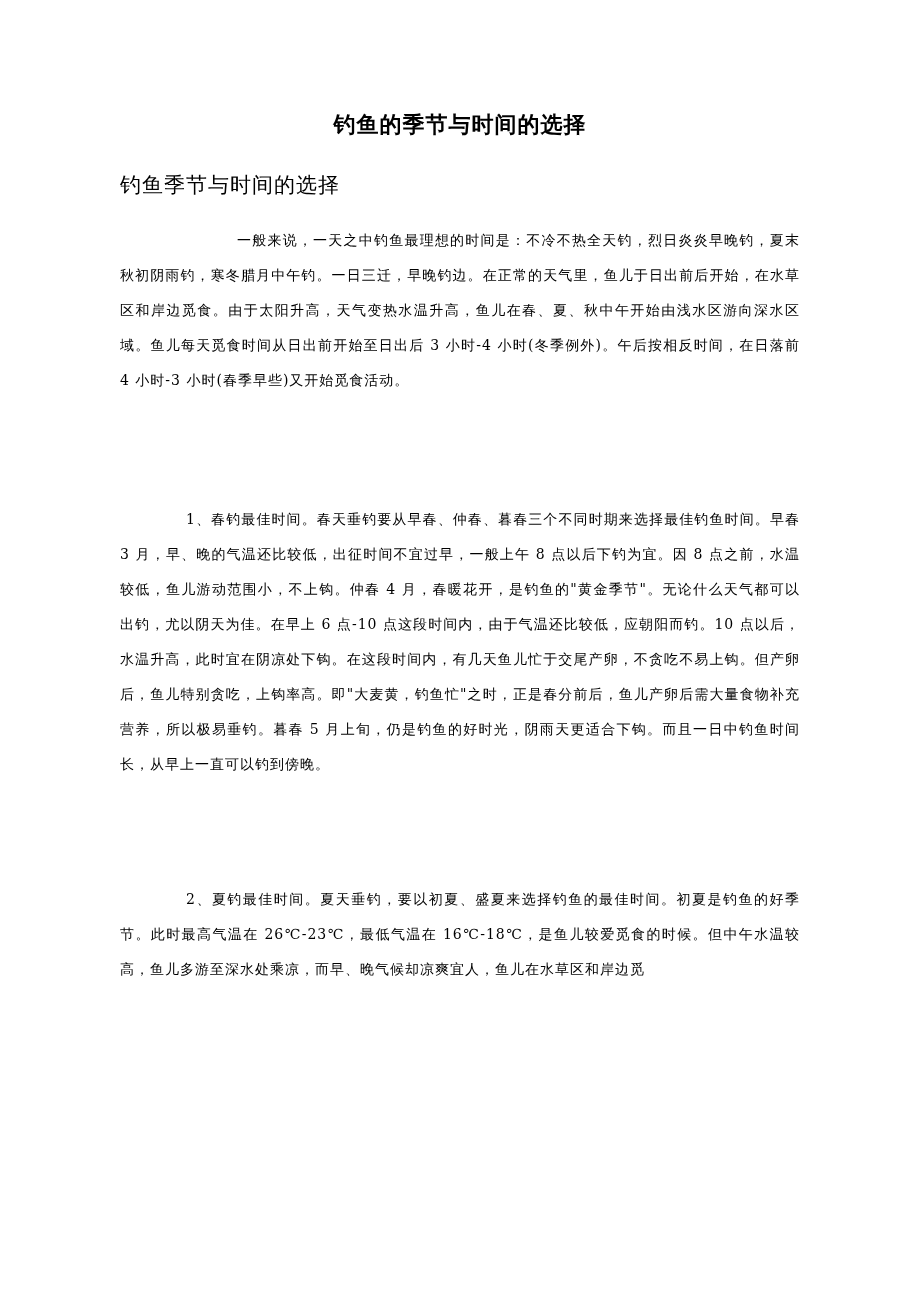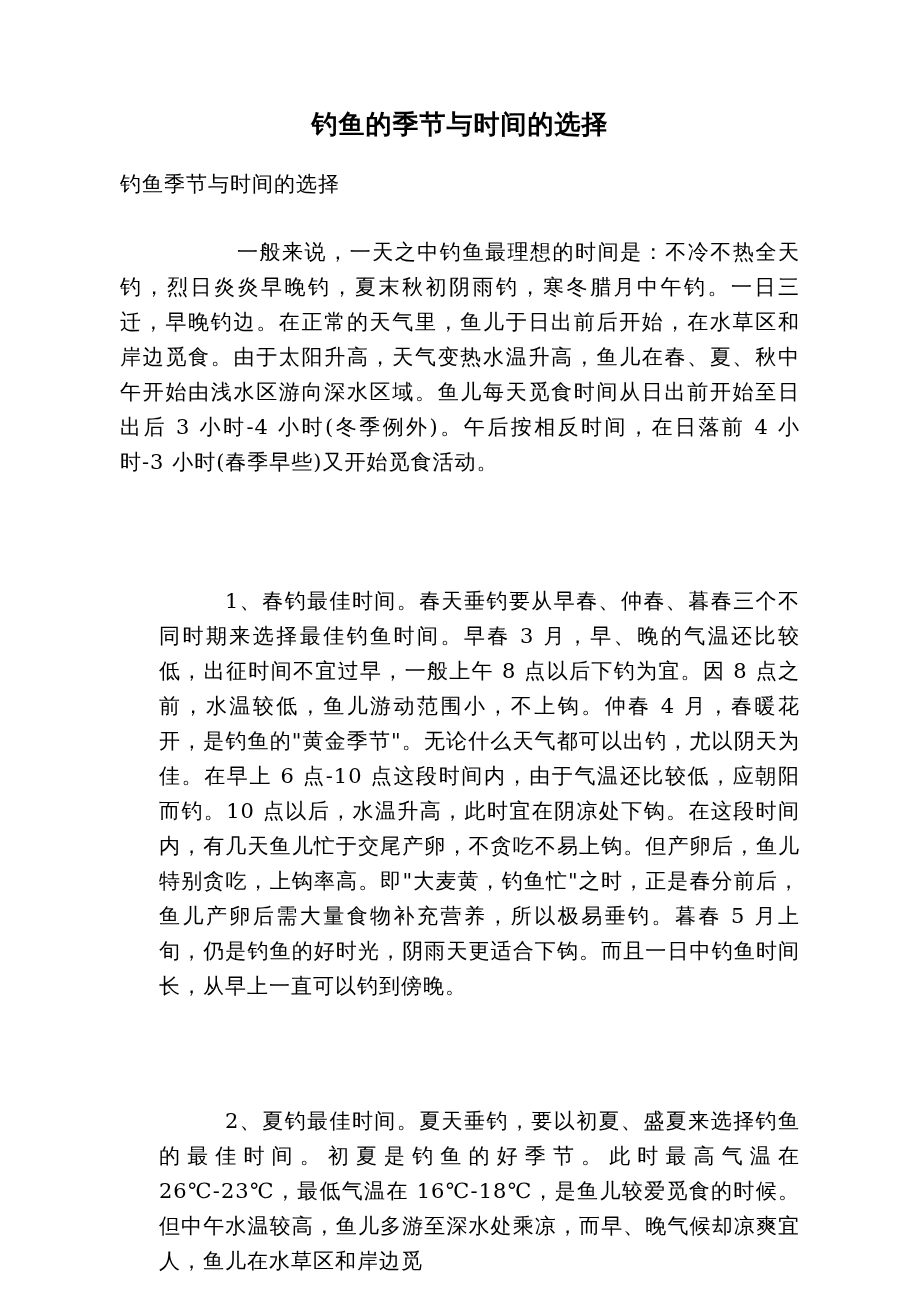--- a/index.html
+++ b/index.html
@@ -14,45 +14,44 @@
   .page {
     width: 920px;
     height: 1302px;
     background: #ffffff;
     color: #000000;
     font-family: "DejaVu Serif", "Liberation Serif", serif;
     padding: 106px 120px 0 120px;
   }
 
   .doc-title {
-    font-size: 26px;
+    font-size: 22px;
     font-weight: bold;
     text-align: center;
     line-height: 37px;
     margin-bottom: 25px;
     letter-spacing: 1px;
   }
 
   .doc-subtitle {
     font-size: 21px;
     line-height: 35px;
-    margin-bottom: 32px;
+    margin-bottom: 20px;
     letter-spacing: 1px;
-    font-family: Liberation Mono, monospace;
   }
 
   .para {
-    font-size: 21px;
+    font-size: 14px;
     line-height: 35px;
     letter-spacing: 1px;
     text-align: justify;
   }
 
   .para.indent-deep { text-indent: 117px; }
-  .para.indent      { text-indent: 66px; margin-left: 39px; }
+  .para.indent      { text-indent: 66px; }
 
   .para.gap-after-intro  { margin-bottom: 104px; }
   .para.gap-after-spring { margin-bottom: 100px; }
 </style>
 </head>
 <body>
 
 <div class="page">
   <h1 class="doc-title">钓鱼的季节与时间的选择</h1>
 

